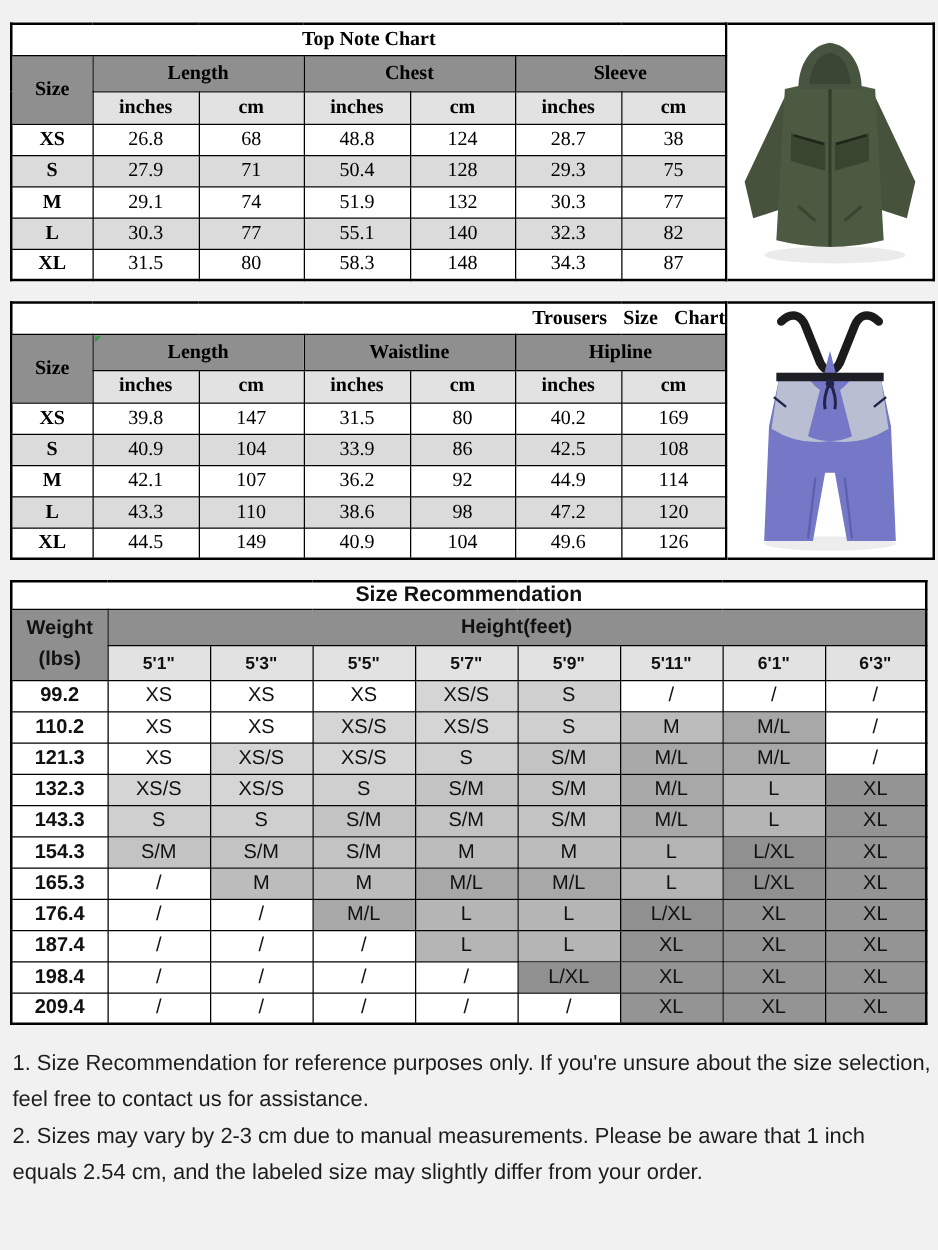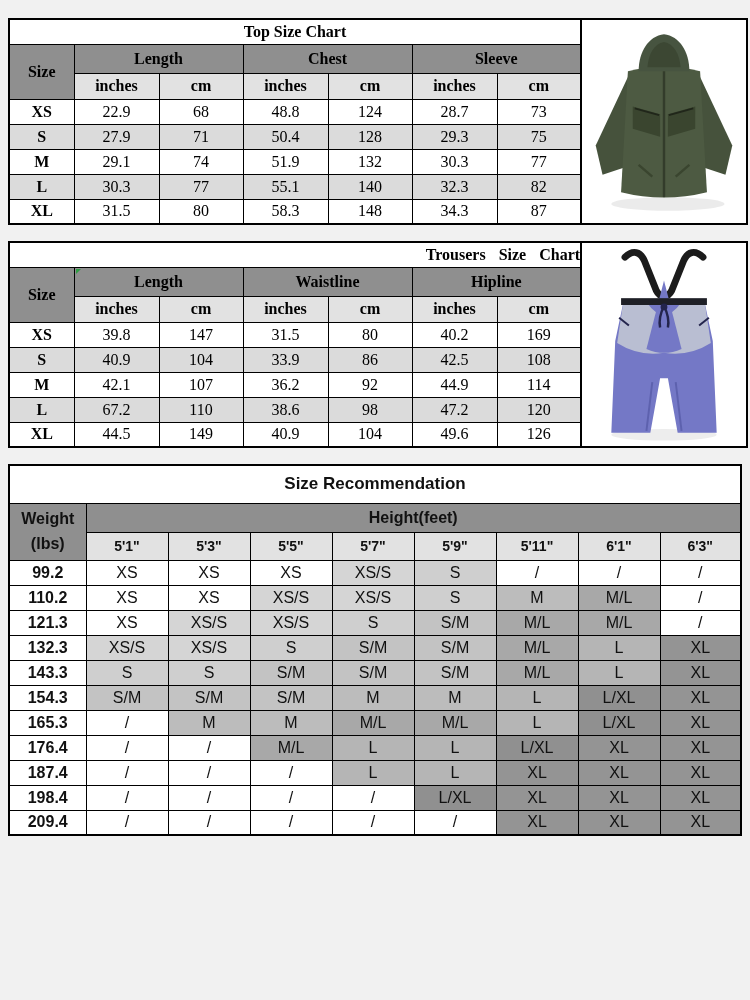--- a/index.html
+++ b/index.html
@@ -47,21 +47,21 @@
   .img-panel {
     width:168px; background:#fff;
     border:2px solid #000; border-left:none;
     display:flex; align-items:center; justify-content:center;
   }
   .img-panel svg { width:160px; height:200px; }
 
   
   table.rec { width:732px; margin-bottom:16px; }
   table.rec td { font-family:"Liberation Sans", sans-serif; font-size:16px; color:#111; height:25px; }
-  table.rec .title-cell { height:38px; font-size:17px; }
+  table.rec .title-cell { height:22px; font-size:17px; }
   table.rec tr.grp td { height:29px; }
   table.rec tr.sub td { height:28px; font-weight:bold; font-size:14px; background:#e2e2e2; }
   td.weighthdr { background:#8f8f8f; font-weight:bold; font-size:18px; line-height:1.55; }
   td.wval { font-weight:bold; font-size:15px; background:#fff; }
 
   
   .note { width:738px; padding-left:2px; font-size:17.5px; line-height:29px; color:#1c1c1c; }
 </style>
 </head>
 <body>
@@ -74,44 +74,44 @@
           <col style="width:65px">
           <col style="width:85px">
           <col style="width:84px">
           <col style="width:85px">
           <col style="width:84px">
           <col style="width:85px">
           <col style="width:84px">
         </colgroup>
       <tbody>
           <tr>
-            <td class="title-cell" colspan="7">Top Size Chart</td>
+            <td class="title-cell" colspan="7">Top Note Chart</td>
           </tr>
       <tr class="grp">
         <td class="dark" rowspan="2">Size</td>
         <td class="dark" colspan="2">Length</td>
         <td class="dark" colspan="2">Chest</td>
         <td class="dark" colspan="2">Sleeve</td>
       </tr>
       <tr class="sub">
         <td class="lighthdr">inches</td>
         <td class="lighthdr">cm</td>
         <td class="lighthdr">inches</td>
         <td class="lighthdr">cm</td>
         <td class="lighthdr">inches</td>
         <td class="lighthdr">cm</td>
       </tr>
       <tr>
         <td class="szname">XS</td>
-        <td>22.9</td>
+        <td>26.8</td>
         <td>68</td>
         <td>48.8</td>
         <td>124</td>
         <td>28.7</td>
-        <td>73</td>
+        <td>38</td>
       </tr>
       <tr class="stripe">
         <td class="szname">S</td>
         <td>27.9</td>
         <td>71</td>
         <td>50.4</td>
         <td>128</td>
         <td>29.3</td>
         <td>75</td>
       </tr>
@@ -215,21 +215,21 @@
         <td class="szname">M</td>
         <td>42.1</td>
         <td>107</td>
         <td>36.2</td>
         <td>92</td>
         <td>44.9</td>
         <td>114</td>
       </tr>
       <tr class="stripe">
         <td class="szname">L</td>
-        <td>67.2</td>
+        <td>43.3</td>
         <td>110</td>
         <td>38.6</td>
         <td>98</td>
         <td>47.2</td>
         <td>120</td>
       </tr>
       <tr>
         <td class="szname">XL</td>
         <td>44.5</td>
         <td>149</td>
@@ -410,15 +410,17 @@
       <td style="background: rgb(255, 255, 255);">/</td>
       <td style="background: rgb(255, 255, 255);">/</td>
       <td style="background: rgb(148, 148, 148);">XL</td>
       <td style="background: rgb(148, 148, 148);">XL</td>
       <td style="background: rgb(148, 148, 148);">XL</td>
     </tr>
   </tbody>
     </table>
 
   <div class="note">
+    <div>1. Size Recommendation for reference purposes only. If you're unsure about the size selection, feel free to contact us for assistance.</div>
+    <div>2. Sizes may vary by 2-3 cm due to manual measurements. Please be aware that 1 inch equals 2.54 cm, and the labeled size may slightly differ from your order.</div>
   </div>
 
 </div>
 
 </body></html>

